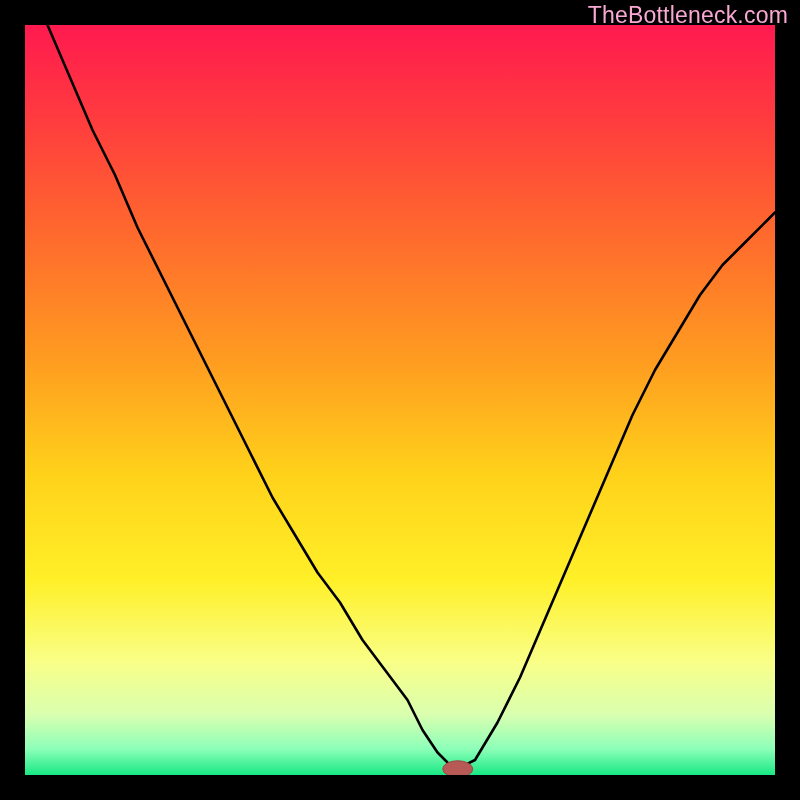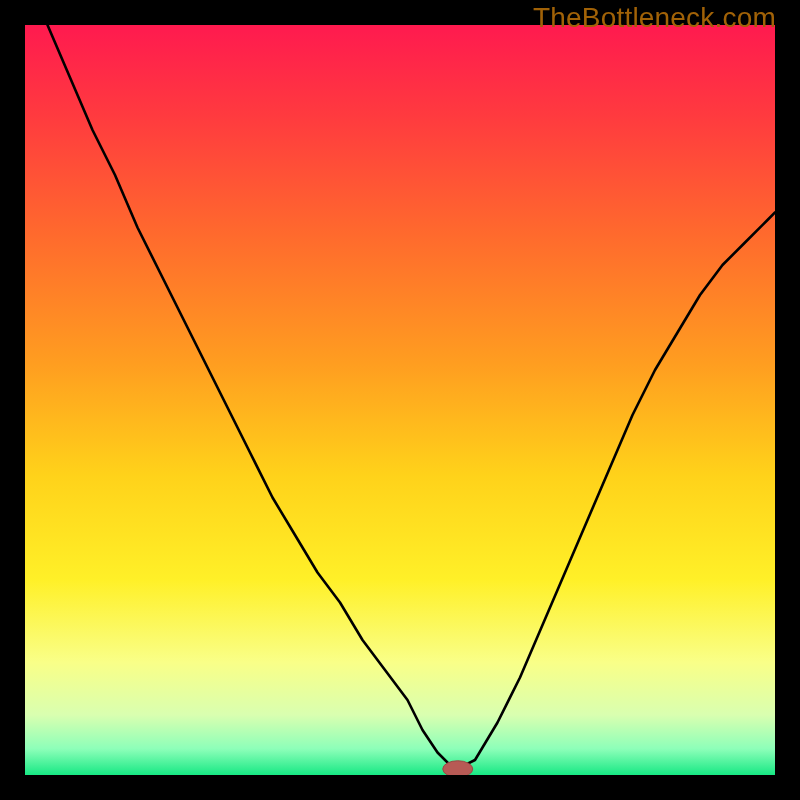--- a/index.html
+++ b/index.html
@@ -13,24 +13,24 @@
   }
   .outer {
     position: relative;
     width: 800px;
     height: 800px;
     background: #000;
   }
   .watermark {
     position: absolute;
     top: 2px;
-    right: 24px;
-    font-size: 28px;
+    right: 12px;
+    font-size: 23px;
     font-weight: 500;
-    color: #a16207;
+    color: #f9a8d4;
     letter-spacing: 0.2px;
     z-index: 50;
   }
   .plot-area {
     position: absolute;
     left: 25px;
     top: 25px;
     width: 750px;
     height: 750px;
   }

